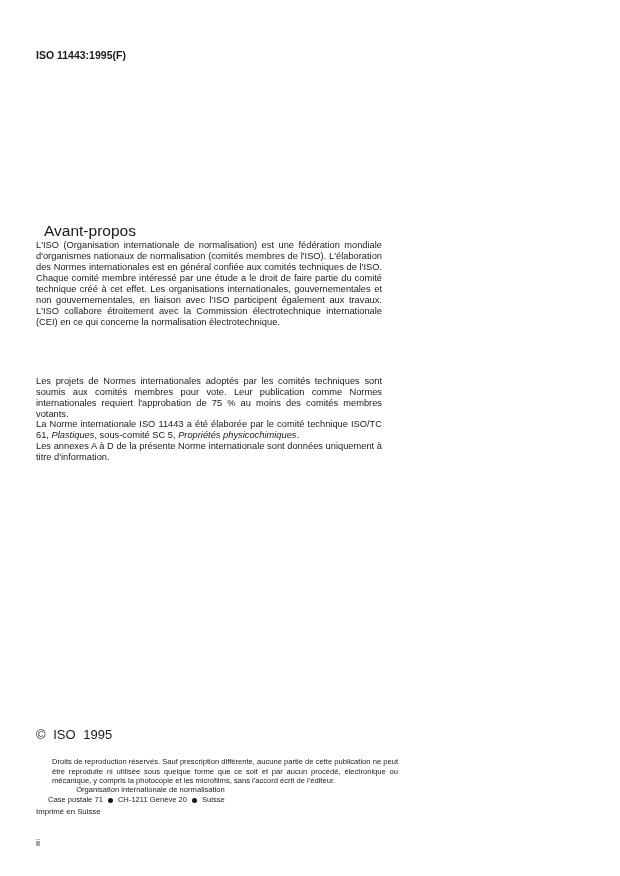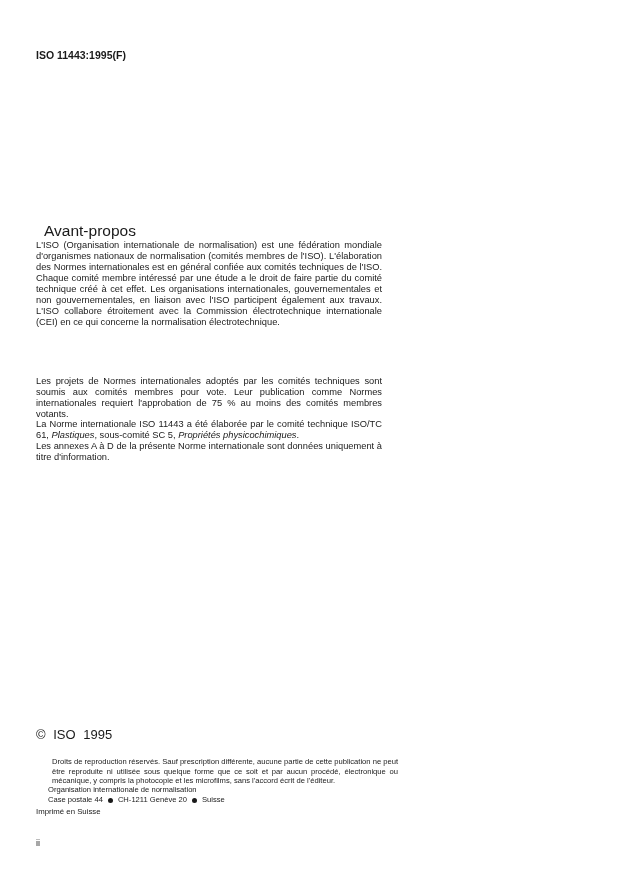--- a/index.html
+++ b/index.html
@@ -9,21 +9,21 @@
   .title { position: absolute; left: 36px; top: 214px; font-size: 15.5px; font-weight: normal; margin: 8px; }
   .body { position: absolute; left: 36px; width: 346px; font-size: 9.3px; line-height: 11px;
           text-align: justify; margin: 0; }
   .p1 { top: 240px; }
   .p2 { top: 376px; }
   .p3 { top: 419px; }
   .p4 { top: 441px; }
   .copyright { position: absolute; left: 36px; top: 727px; font-size: 13px; word-spacing: 4px; }
   .rights { position: absolute; left: 36px; top: 741px; width: 346px; font-size: 7.6px;
             line-height: 9.5px; text-align: justify; margin: 16px; }
-  .org { position: absolute; left: 48px; top: 785px; font-size: 7.6px; line-height: 10px; }
+  .org { position: absolute; left: 48px; top: 785px; font-size: 7.6px; line-height: 10px; text-align: right; }
   .printed { position: absolute; left: 36px; top: 807px; font-size: 7.8px; }
   .pagenum { position: absolute; left: 36px; top: 838px; font-size: 9px; text-align: center; }
   .bullet { display: inline-block; width: 5px; height: 5px; border-radius: 50%; background: #1a1a1a;
             margin: 0 5px; vertical-align: middle; }
   i { font-style: italic; }
 </style>
 </head>
 <body>
 
 <div class="header">ISO 11443:1995(F)</div>
@@ -33,17 +33,17 @@
 <p class="body p1">L'ISO (Organisation internationale de normalisation) est une fédération mondiale d'organismes nationaux de normalisation (comités membres de l'ISO). L'élaboration des Normes internationales est en général confiée aux comités techniques de l'ISO. Chaque comité membre intéressé par une étude a le droit de faire partie du comité technique créé à cet effet. Les organisations internationales, gouvernementales et non gouvernementales, en liaison avec l'ISO participent également aux travaux. L'ISO collabore étroitement avec la Commission électrotechnique internationale (CEI) en ce qui concerne la normalisation électrotechnique.</p>
 <p class="body p2">Les projets de Normes internationales adoptés par les comités techniques sont soumis aux comités membres pour vote. Leur publication comme Normes internationales requiert l'approbation de 75 % au moins des comités membres votants.</p>
 <p class="body p3"><span>La Norme internationale ISO 11443 a été élaborée par le comité technique ISO/TC 61, </span><i>Plastiques</i><span>, sous-comité SC 5, </span><i>Propriétés physicochimiques</i><span>.</span></p>
 <p class="body p4">Les annexes A à D de la présente Norme internationale sont données uniquement à titre d'information.</p>
 
 <div class="copyright">© ISO 1995</div>
 <p class="rights">Droits de reproduction réservés. Sauf prescription différente, aucune partie de cette publication ne peut être reproduite ni utilisée sous quelque forme que ce soit et par aucun procédé, électronique ou mécanique, y compris la photocopie et les microfilms, sans l'accord écrit de l'éditeur.</p>
 
 <div class="org">
   <div>Organisation internationale de normalisation</div>
-  <div><span>Case postale 44</span><span class="bullet"></span><span>CH-1211 Genève 20</span><span class="bullet"></span><span>Suisse</span></div>
+  <div><span>Case postale 71</span><span class="bullet"></span><span>CH-1211 Genève 20</span><span class="bullet"></span><span>Suisse</span></div>
 </div>
 
 <div class="printed">Imprimé en Suisse</div>
 <div class="pagenum">ii</div>
 
 </body></html>

